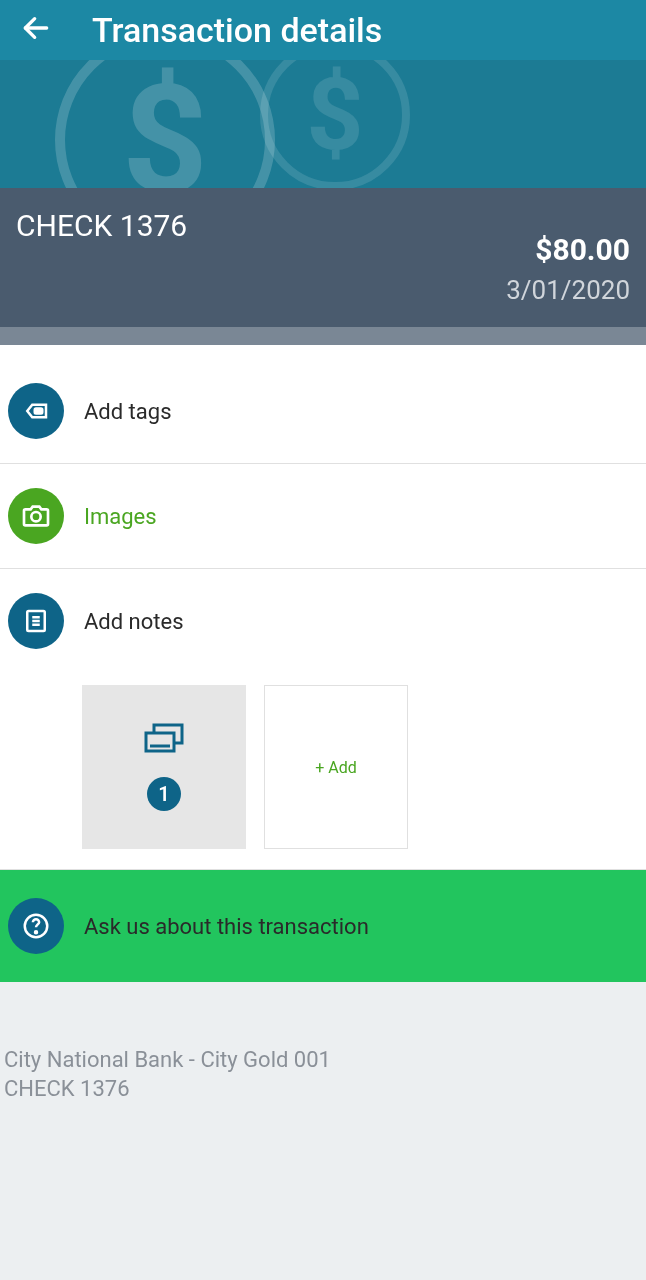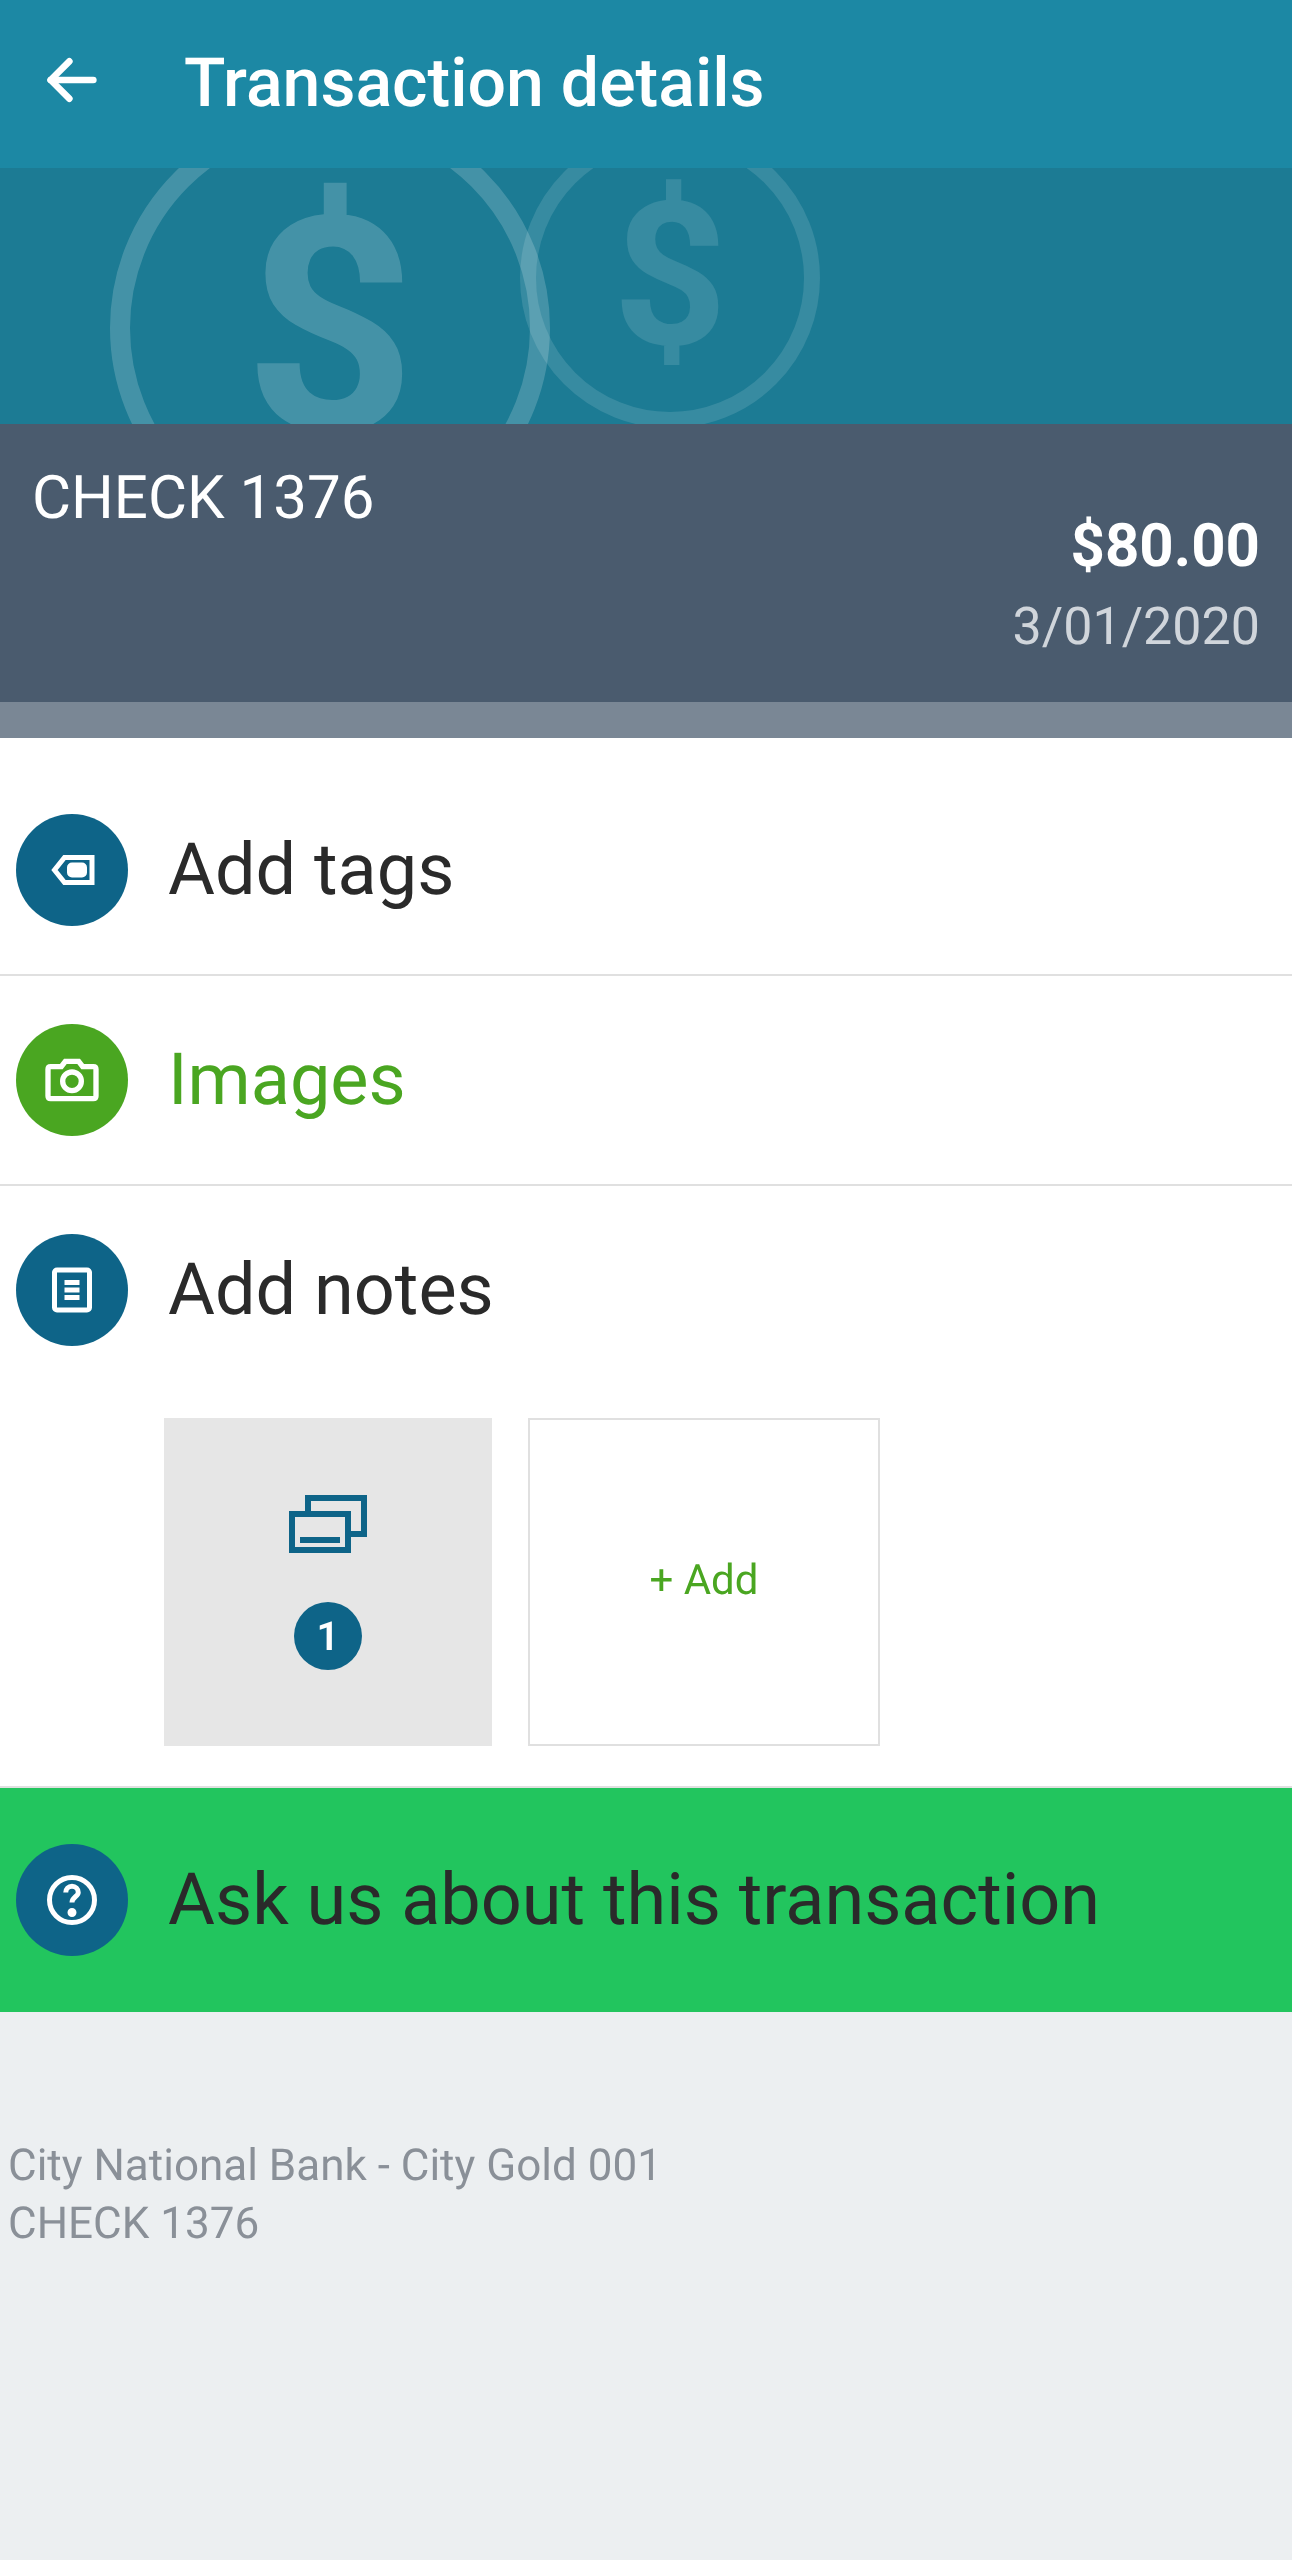--- a/index.html
+++ b/index.html
@@ -9,21 +9,21 @@
     }
     body {
       font-family: -apple-system, BlinkMacSystemFont, 'Segoe UI', Roboto, sans-serif;
       width: 646px;
       height: 1280px;
       background: #eceff1;
       overflow: hidden;
     }
     .app-bar {
       background: #1c88a4;
-      height: 84px;
+      height: 60px;
       display: flex;
       align-items: center;
       padding: 0 20px;
     }
     .back-icon {
       color: white;
       margin-right: 40px;
       cursor: pointer;
     }
     .app-title {
@@ -130,21 +130,21 @@
       margin-right: 20px;
       flex-shrink: 0;
     }
     .icon-teal {
       background: #0e6488;
     }
     .icon-green {
       background: #4aa621;
     }
     .list-label {
-      font-size: 36px;
+      font-size: 22px;
       color: #2a2a2a;
     }
     .list-label-green {
       color: #4aa621;
     }
     .images-row {
       display: flex;
       gap: 18px;
       padding: 12px 8px 20px 82px;
       border-bottom: 1px solid #e0e0e0;
@@ -170,28 +170,28 @@
       border-radius: 50%;
       color: white;
       display: flex;
       align-items: center;
       justify-content: center;
       font-size: 20px;
       font-weight: 600;
       margin-top: 18px;
     }
     .add-card {
-      width: 176px;
+      width: 144px;
       height: 164px;
       border: 1px solid #e0e0e0;
       display: flex;
       align-items: center;
       justify-content: center;
       color: #4aa621;
-      font-size: 21px;
+      font-size: 16px;
       cursor: pointer;
     }
     .ask-item {
       display: flex;
       align-items: center;
       padding: 28px 8px;
       cursor: pointer;
       background: #22c55e;
     }
     .footer-info {

